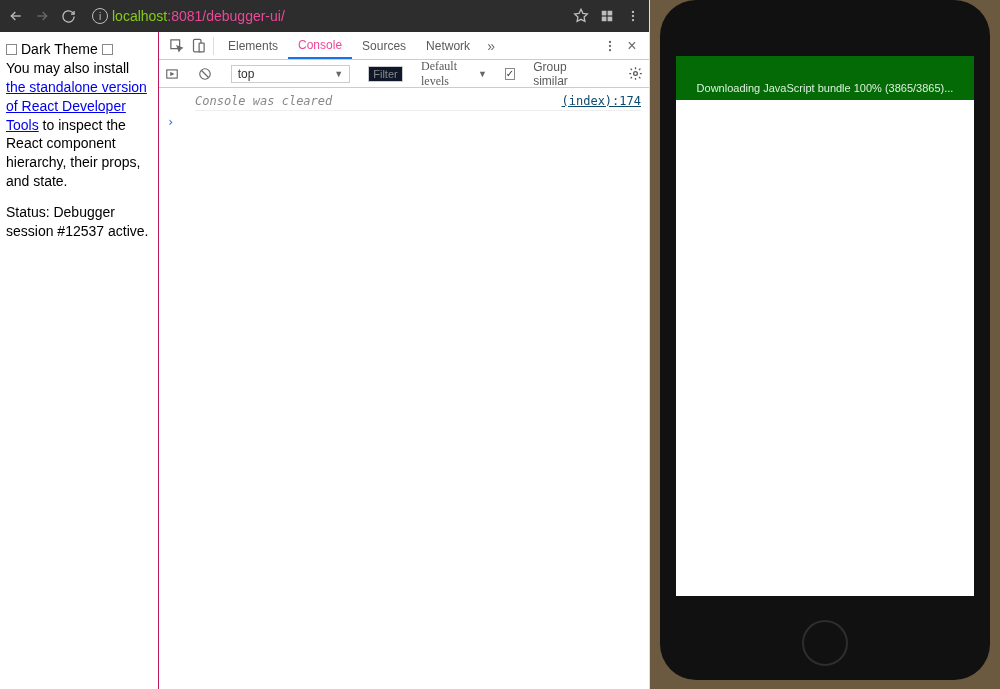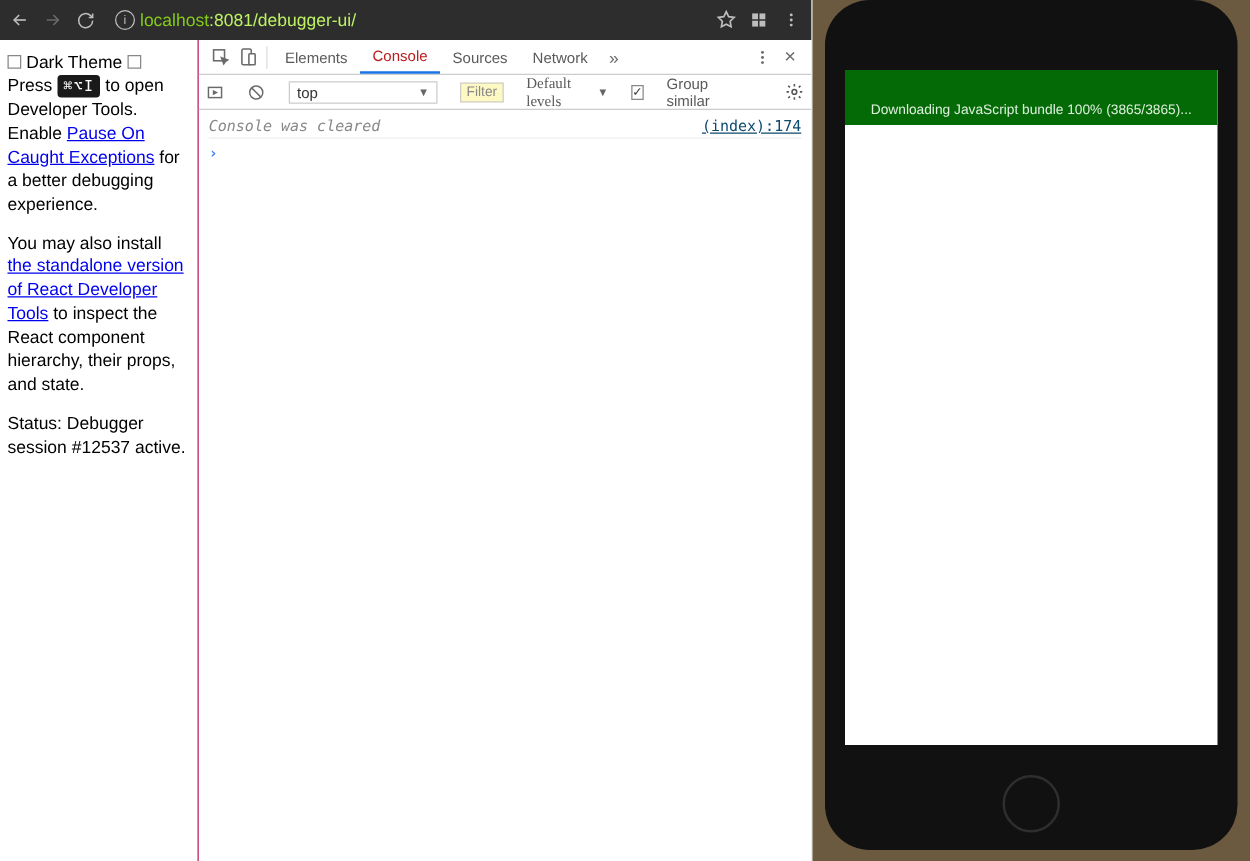--- a/index.html
+++ b/index.html
@@ -16,51 +16,51 @@
 
 .browser-col { width: 650px; height: 100%; display: flex; flex-direction: column; border-right: 1px solid #ddd; }
 
 
 .chrome-bar { height: 32px; background: #2d2d2d; color: #bdbdbd; display: flex; align-items: center; padding: 0 6px; gap: 6px; font-size: 14px; }
 .chrome-icon { width: 20px; height: 20px; display: flex; align-items: center; justify-content: center; color: #bdbdbd; cursor: pointer; }
 .chrome-icon.dim { color: #6a6a6a; }
 .url-bar { flex: 1; display: flex; align-items: center; gap: 4px; padding: 0 8px; color: #bdbdbd; }
 .url-info { width:16px; height:16px; border-radius:50%; border:1.5px solid #bdbdbd; display:flex;align-items:center;justify-content:center;font-size:10px;}
 .url-host { color: #84cc16; }
-.url-path { color: #bef264; }
+.url-path { color: #ec4899; }
 
 
 .main-panes { flex:1; display:flex; height: calc(100% - 32px); }
 
 
 .debugger-content { width: 158px; padding: 8px 6px; font-size: 14px; color:#000; line-height:1.35; }
 .debugger-content p { margin-bottom: 12px; }
 .checkbox-row { display: flex; align-items: center; gap:4px; }
 .chkbox { width:11px; height:11px; border:1px solid #888; display:inline-block; }
 .link { color: #0000EE; text-decoration: underline; cursor:pointer; }
 .kbd { display:inline-block; background:#1a1a1a; color:#fff; border-radius:3px; padding:1px 5px; font-size:12px; font-family: monospace; letter-spacing:1px;}
 
 
 .devtools { flex:1; border-left:1px solid #be185d; display:flex; flex-direction:column; background:#fff; }
 .dt-tabs { height:28px; border-bottom:1px solid #ccc; display:flex; align-items:center; font-size:12px; color:#5a5a5a; padding:0 6px; gap:0; }
 .dt-tabs .sq-icon { width:22px; display:flex; align-items:center; justify-content:center; color:#6a6a6a; cursor:pointer; height:100%; }
 .dt-tabs .sep { width:1px; height:18px; background:#ddd; margin:0 4px; }
 .dt-tab { padding:0 10px; height:100%; display:flex; align-items:center; cursor:pointer; }
-.dt-tab.active { color:#b91c1c; border-bottom:2px solid #1a73e8; }
+.dt-tab.active { color:#ec4899; border-bottom:2px solid #1a73e8; }
 .dt-tabs .spacer { flex:1; }
 
 .dt-toolbar { height:28px; border-bottom:1px solid #ccc; display:flex; align-items:center; font-size:12px; color:#5a5a5a; padding:0 6px; gap:18px; }
 .dt-toolbar .ctx-select { display:flex; align-items:center; gap:80px; border:1px solid #ccc; padding:1px 6px; font-size:12px; color:#333;}
 .tri-down { font-size:9px; color:#666; }
-.dt-filter { width:40px; border:1px solid #ccc; padding:1px 4px; font-size:11px; background:#fef9c3; color:#888; cursor:text; }
+.dt-filter { width:40px; border:1px solid #ccc; padding:1px 4px; font-size:11px; background:#0f172a; color:#888; cursor:text; }
 .dt-levels { display:flex; align-items:center; gap:4px;font-family:Liberation Serif, serif; }
 .dt-checkbox { width:12px; height:12px; border:1px solid #888; display:inline-flex; align-items:center; justify-content:center; font-size:10px; color:#333; background:#fff; }
 
 .dt-console { flex:1; padding:4px 8px; font-family: Menlo, Consolas, monospace; font-size:12px; position:relative; }
-.console-row { display:flex; justify-content:space-between; color:#888; font-style:italic; padding:2px 0; border-bottom:1px solid #eee;}
+.console-row { display:flex; justify-content:space-between; color:#888; font-style:italic; padding:2px 0; border-bottom:1px solid #eee;margin-left:28px;}
 .console-row .src { color:#0c4a6e; text-decoration: underline; font-style:normal; cursor:pointer; }
 .prompt { color:#367cf1; font-family: Menlo, monospace; font-weight:bold; padding-top:4px; }
 
 
 .phone-col { flex:1; background: #6b5a3f; height:100%; position:relative; display:flex; align-items:center; justify-content:center; }
 .phone { width: 330px; height: 680px; background: #111; border-radius: 36px; margin-top:-10px; position:relative; padding: 56px 16px 70px 16px; }
 .phone-screen { width:100%; height: 540px; background:#fff; position:relative; overflow:hidden; }
 .banner { background:#046a06; color:#ddefdd; font-size:11px; height:44px; display:flex; align-items:flex-end; justify-content:center; padding-bottom:6px; }
 .home-btn { position:absolute; bottom:14px; left:50%; transform:translateX(-50%); width:46px; height:46px; border:2px solid #2e2e2e; border-radius:50%; }
 
@@ -119,23 +119,20 @@
   </div>
 
   <div class="main-panes">
 
     <div class="debugger-content">
       <div class="checkbox-row">
         <span class="chkbox"></span>
         <span>Dark Theme</span>
         <span class="chkbox"></span>
       </div>
-      <p>
-        <span>Press </span><span class="kbd">⌘⌥I</span><span> to open Developer Tools. Enable </span><span class="link">Pause On Caught Exceptions</span><span> for a better debugging experience.</span>
-      </p>
       <p>
         <span>You may also install </span><span class="link">the standalone version of React Developer Tools</span><span> to inspect the React component hierarchy, their props, and state.</span>
       </p>
       <p>Status: Debugger session #12537 active.</p>
     </div>
 
     <div class="devtools">
       <div class="dt-tabs">
         <div class="sq-icon">
           <svg width="15" height="15" viewBox="0 0 24 24" fill="none" stroke="#6a6a6a" stroke-width="2">

